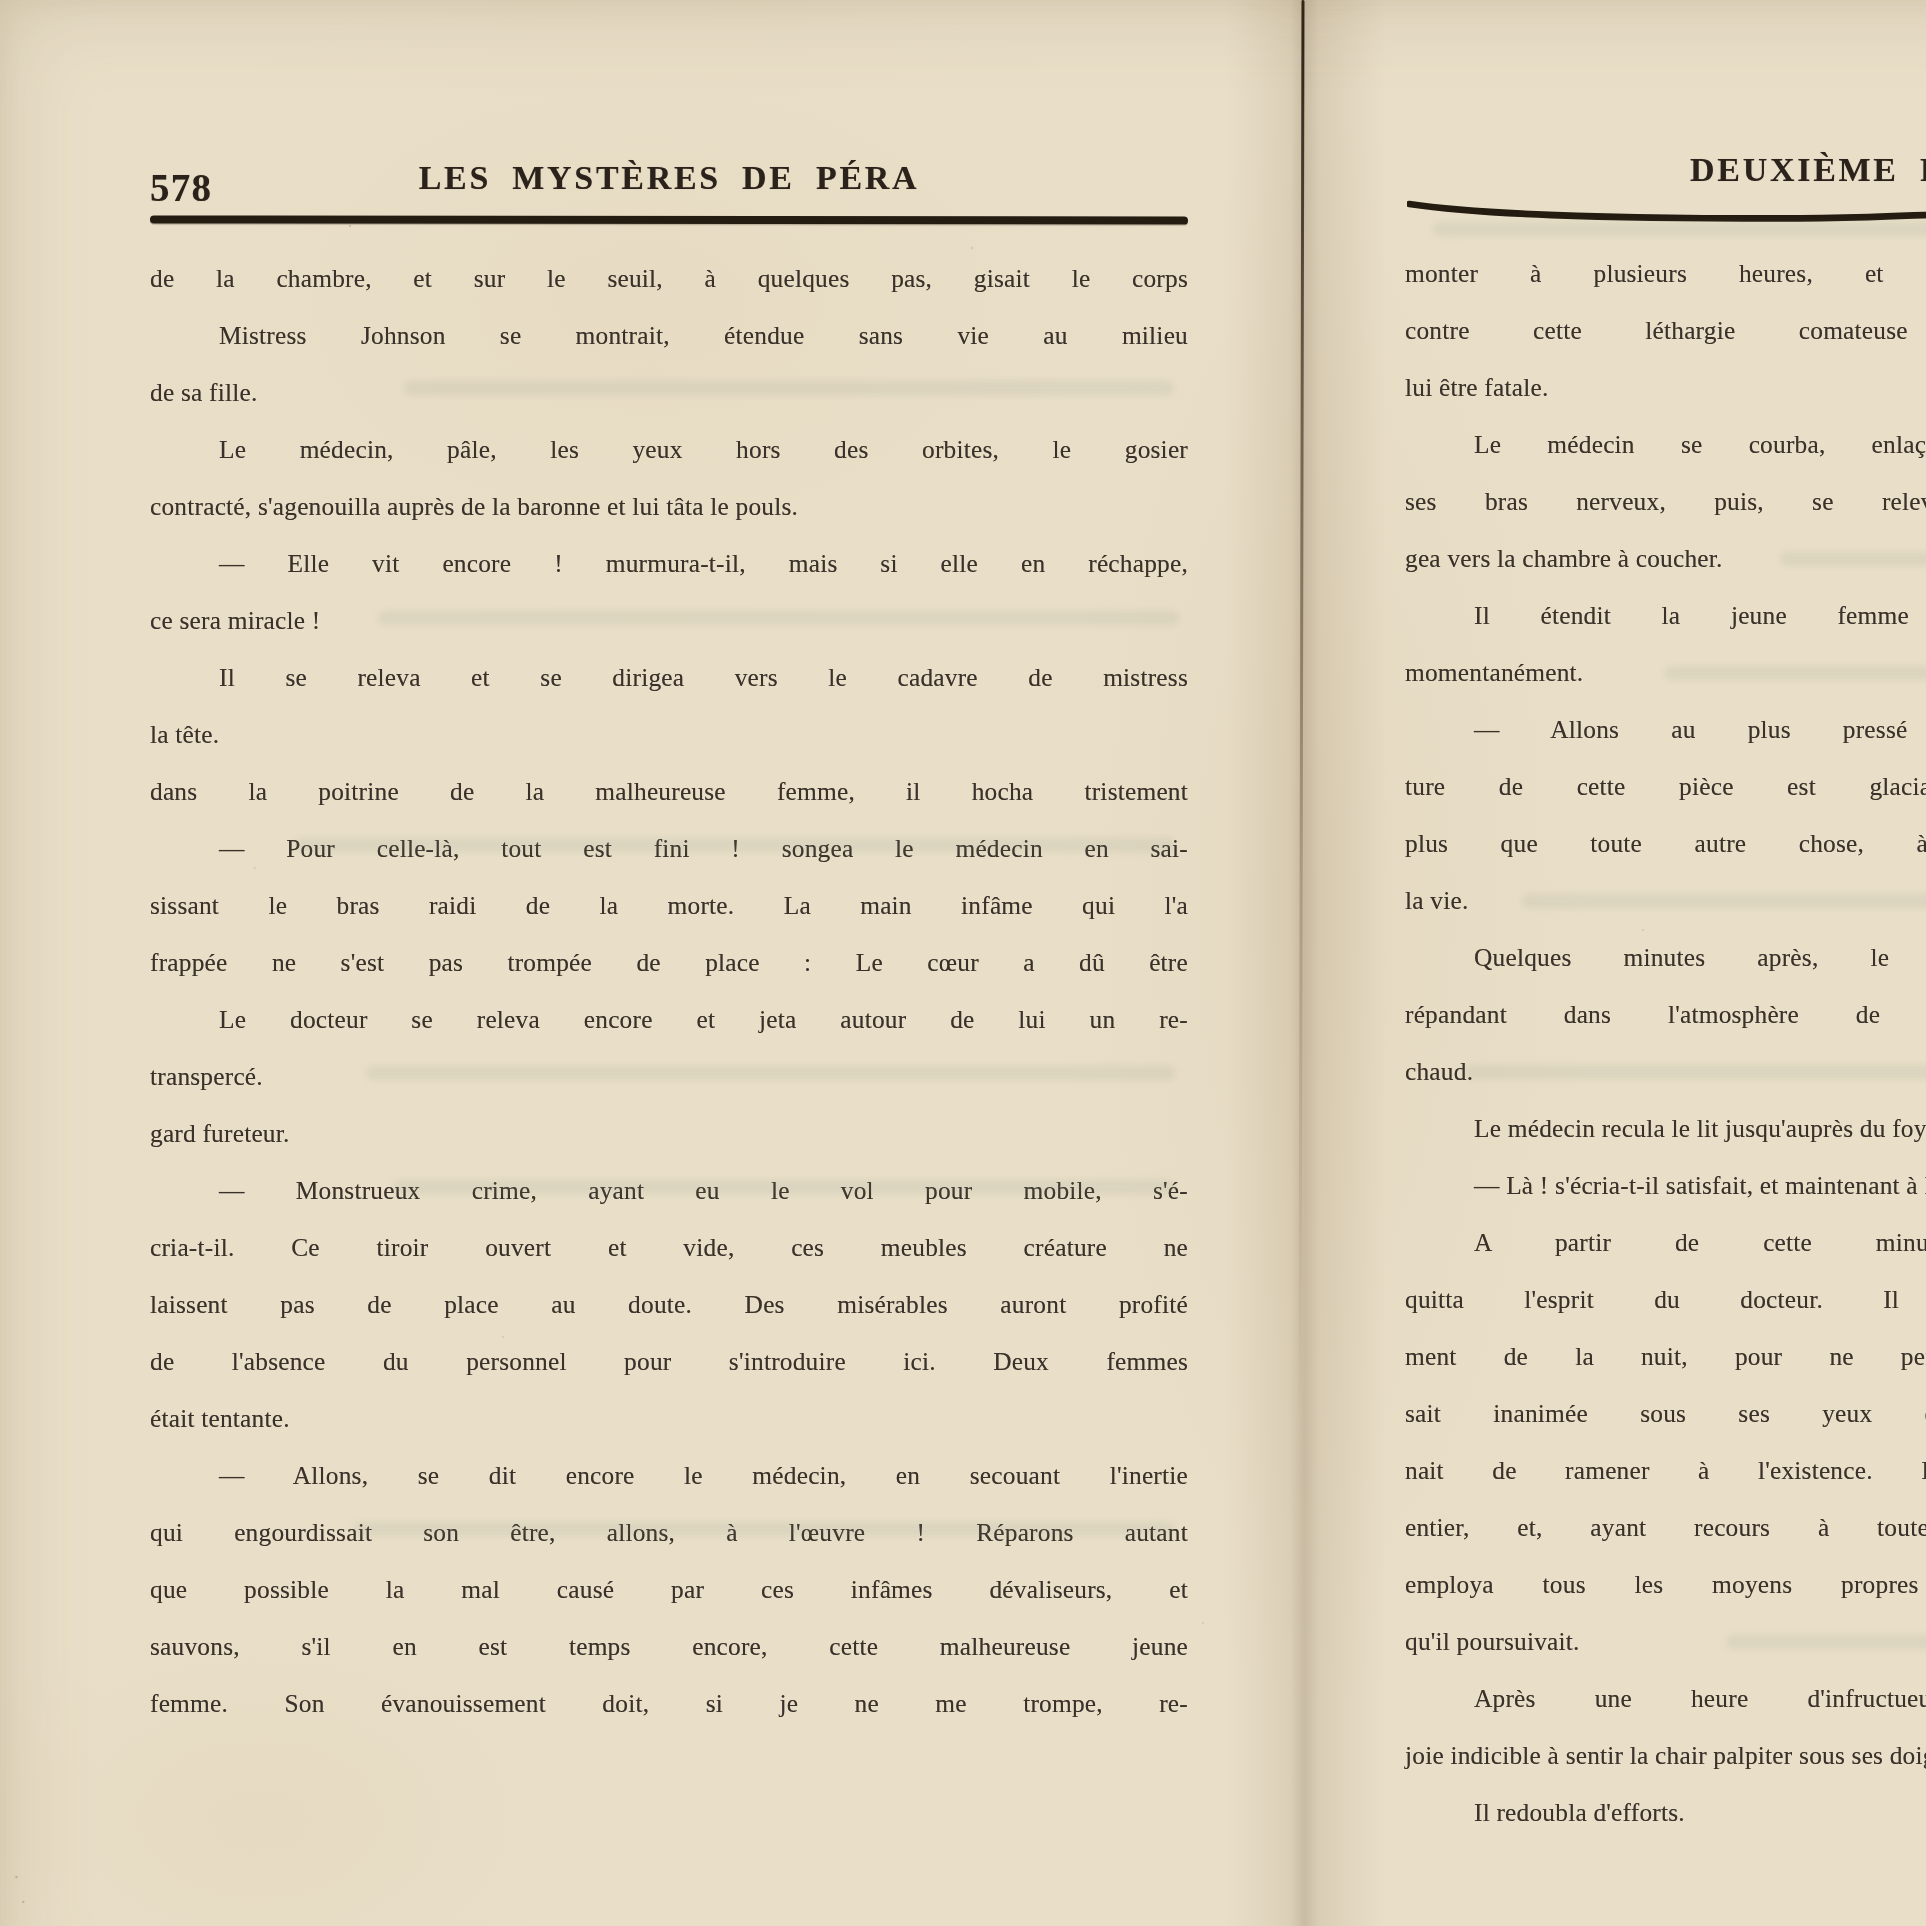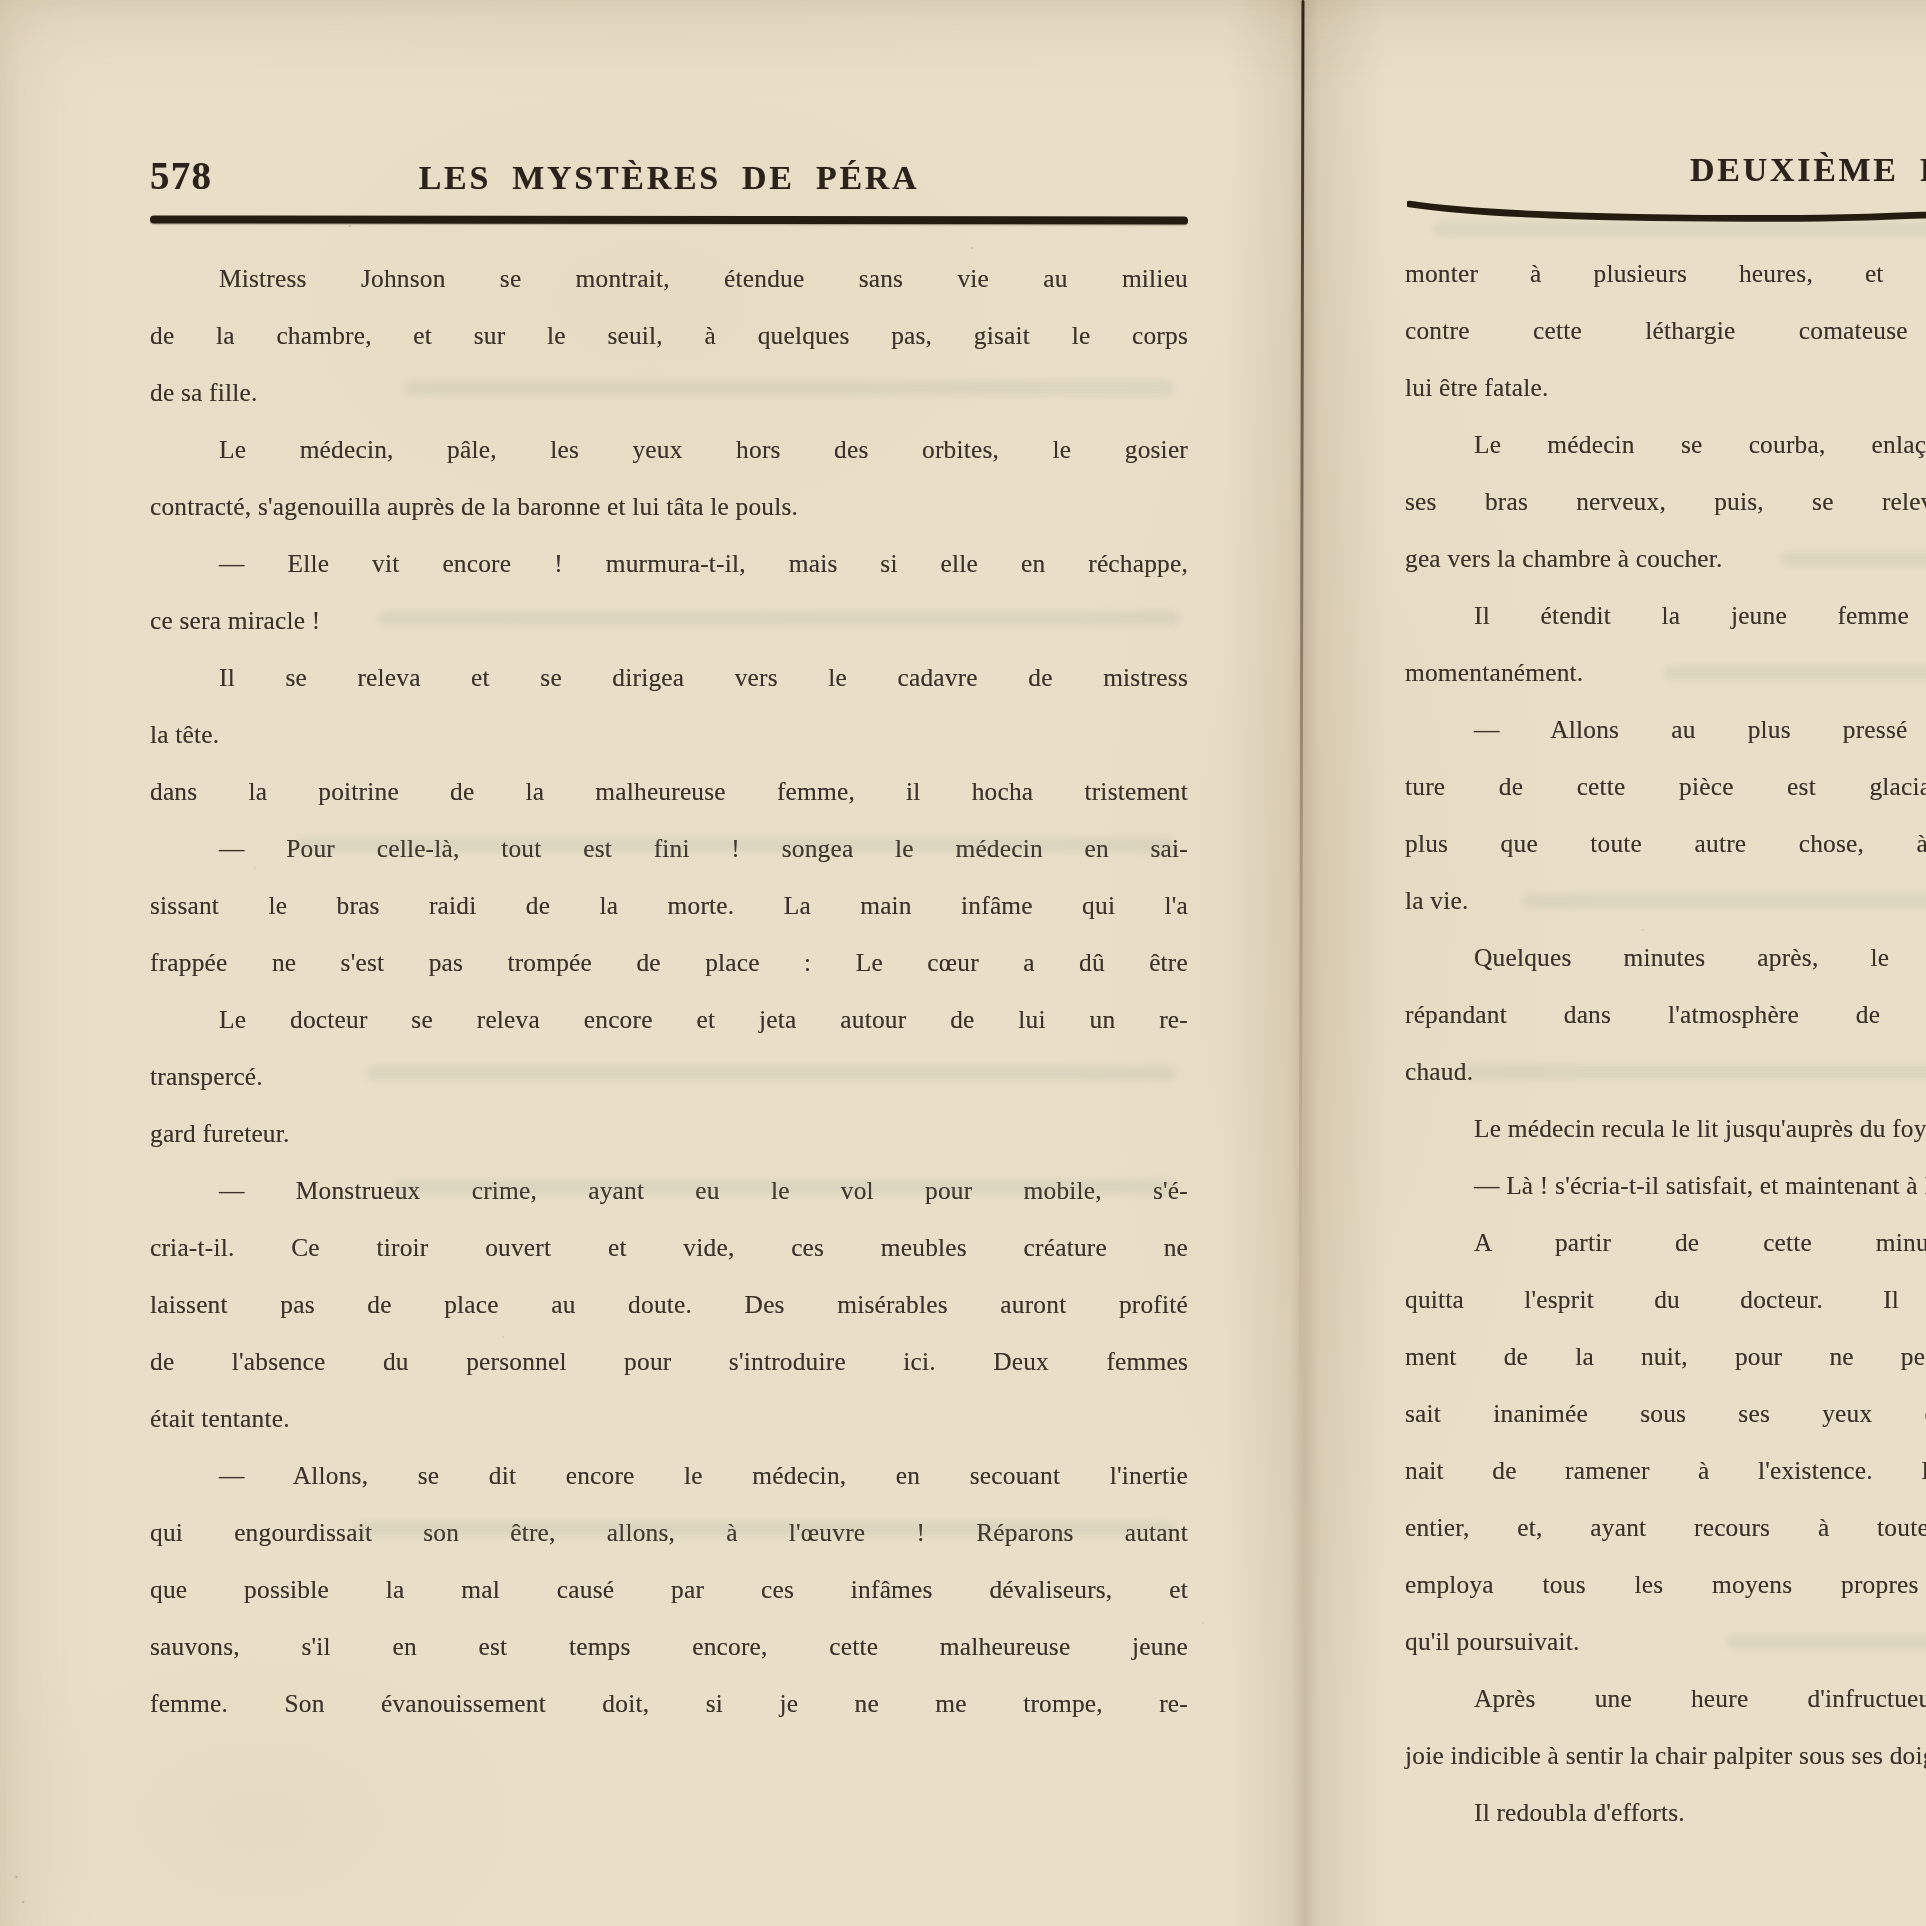--- a/index.html
+++ b/index.html
@@ -30,21 +30,21 @@
   .gutter-line{position:absolute;top:0;left:1300px;width:3.1px;height:1425px;pointer-events:none;
     border-radius:1.5px;transform:rotate(.12deg);
     background:linear-gradient(180deg, rgba(28,17,9,.92) 0%, rgba(54,36,22,.6) 30%,
       rgba(92,70,48,.28) 62%, rgba(120,95,65,.12) 85%, transparent 100%);}
   .page{position:absolute;top:0;height:2022px;}
   .page-left{left:0;width:1302px;}
   .page-right{left:1302px;width:1296px;}
   .header{position:absolute;height:50px;}
   .page-left .header{left:150px;top:156px;width:1038px;}
   .page-right .header{left:103px;top:148px;width:1035px;}
-  .pagenum{position:absolute;top:0;font-weight:bold;font-size:39px;line-height:39px;
+  .pagenum{position:absolute;top:12px;font-weight:bold;font-size:39px;line-height:39px;
     color:var(--ink-strong);letter-spacing:1.2px;text-shadow:0 0 0.8px rgba(43,35,27,.35);}
   .page-left .pagenum{left:0;}
   .runtitle{position:absolute;left:50%;transform:translateX(-50%);top:5.4px;white-space:nowrap;
     font-weight:bold;font-size:34px;line-height:34px;color:var(--ink-strong);
     letter-spacing:2.7px;word-spacing:10px;text-shadow:0 0 0.8px rgba(43,35,27,.3);text-align:right;}
   .page-right .runtitle{left:46%;}
   .rule-left{position:absolute;left:150px;top:216px;width:1038px;height:8px;
     background:var(--rule);border-radius:3.9px;transform:rotate(.06deg);
     box-shadow:0 1.2px 0.8px rgba(60,45,30,.25);}
   .rule-right-svg{position:absolute;left:105px;top:197px;width:1036px;height:35px;}
@@ -77,22 +77,22 @@
 
 <div class="mottle"></div>
 
 <div class="page page-left">
   <div class="header">
     <div class="pagenum">578</div>
     <div class="runtitle">LES MYSTÈRES DE PÉRA</div>
   </div>
   <div class="rule-left"></div>
   <div class="textcol">
+      <div class="tline">de la chambre, et sur le seuil, à quelques pas, gisait le corps</div>
       <div class="tline indent">Mistress Johnson se montrait, étendue sans vie au milieu</div>
-      <div class="tline">de la chambre, et sur le seuil, à quelques pas, gisait le corps</div>
       <div class="tline end">de sa fille.</div>
       <div class="tline indent">Le médecin, pâle, les yeux hors des orbites, le gosier</div>
       <div class="tline end">contracté, s'agenouilla auprès de la baronne et lui tâta le pouls.</div>
       <div class="tline indent">— Elle vit encore ! murmura-t-il, mais si elle en réchappe,</div>
       <div class="tline end">ce sera miracle !</div>
       <div class="tline indent">Il se releva et se dirigea vers le cadavre de mistress</div>
       <div class="tline end">la tête.</div>
       <div class="tline">dans la poitrine de la malheureuse femme, il hocha tristement</div>
       <div class="tline indent">— Pour celle-là, tout est fini ! songea le médecin en sai-</div>
       <div class="tline">sissant le bras raidi de la morte. La main infâme qui l'a</div>

